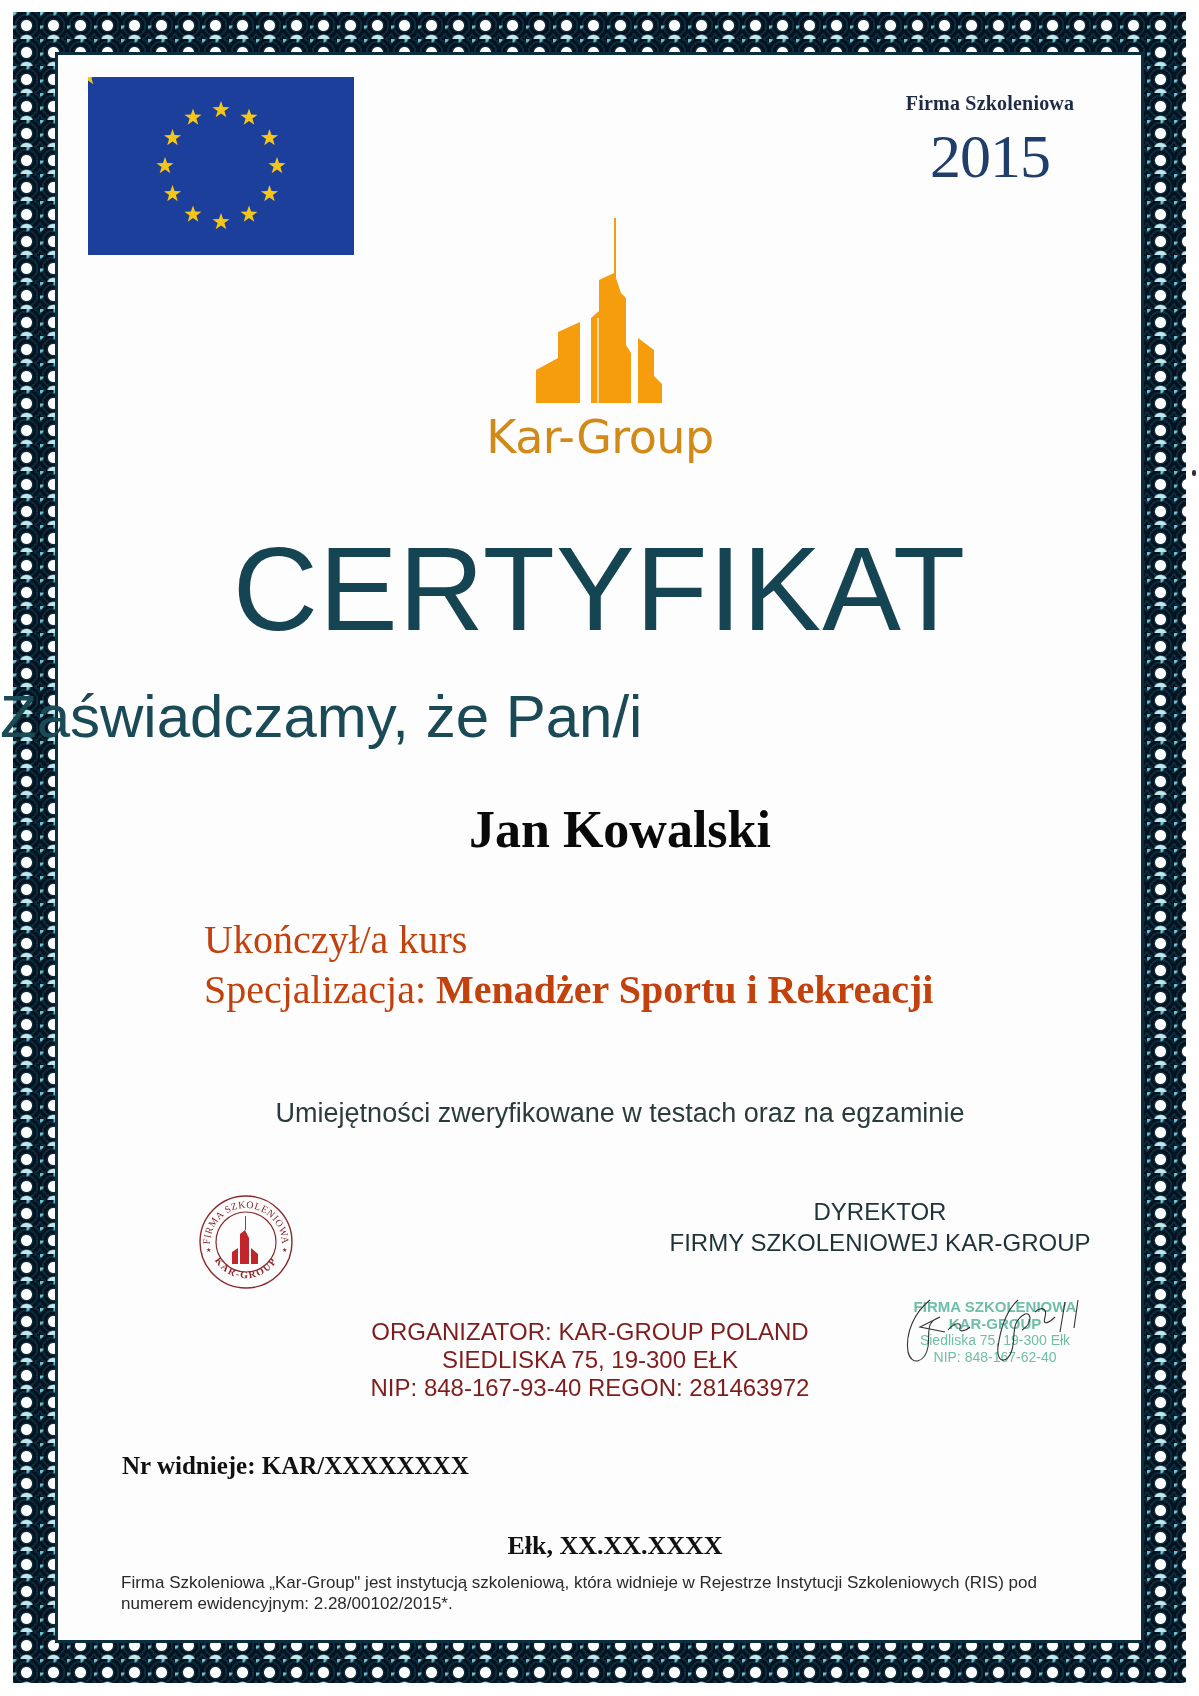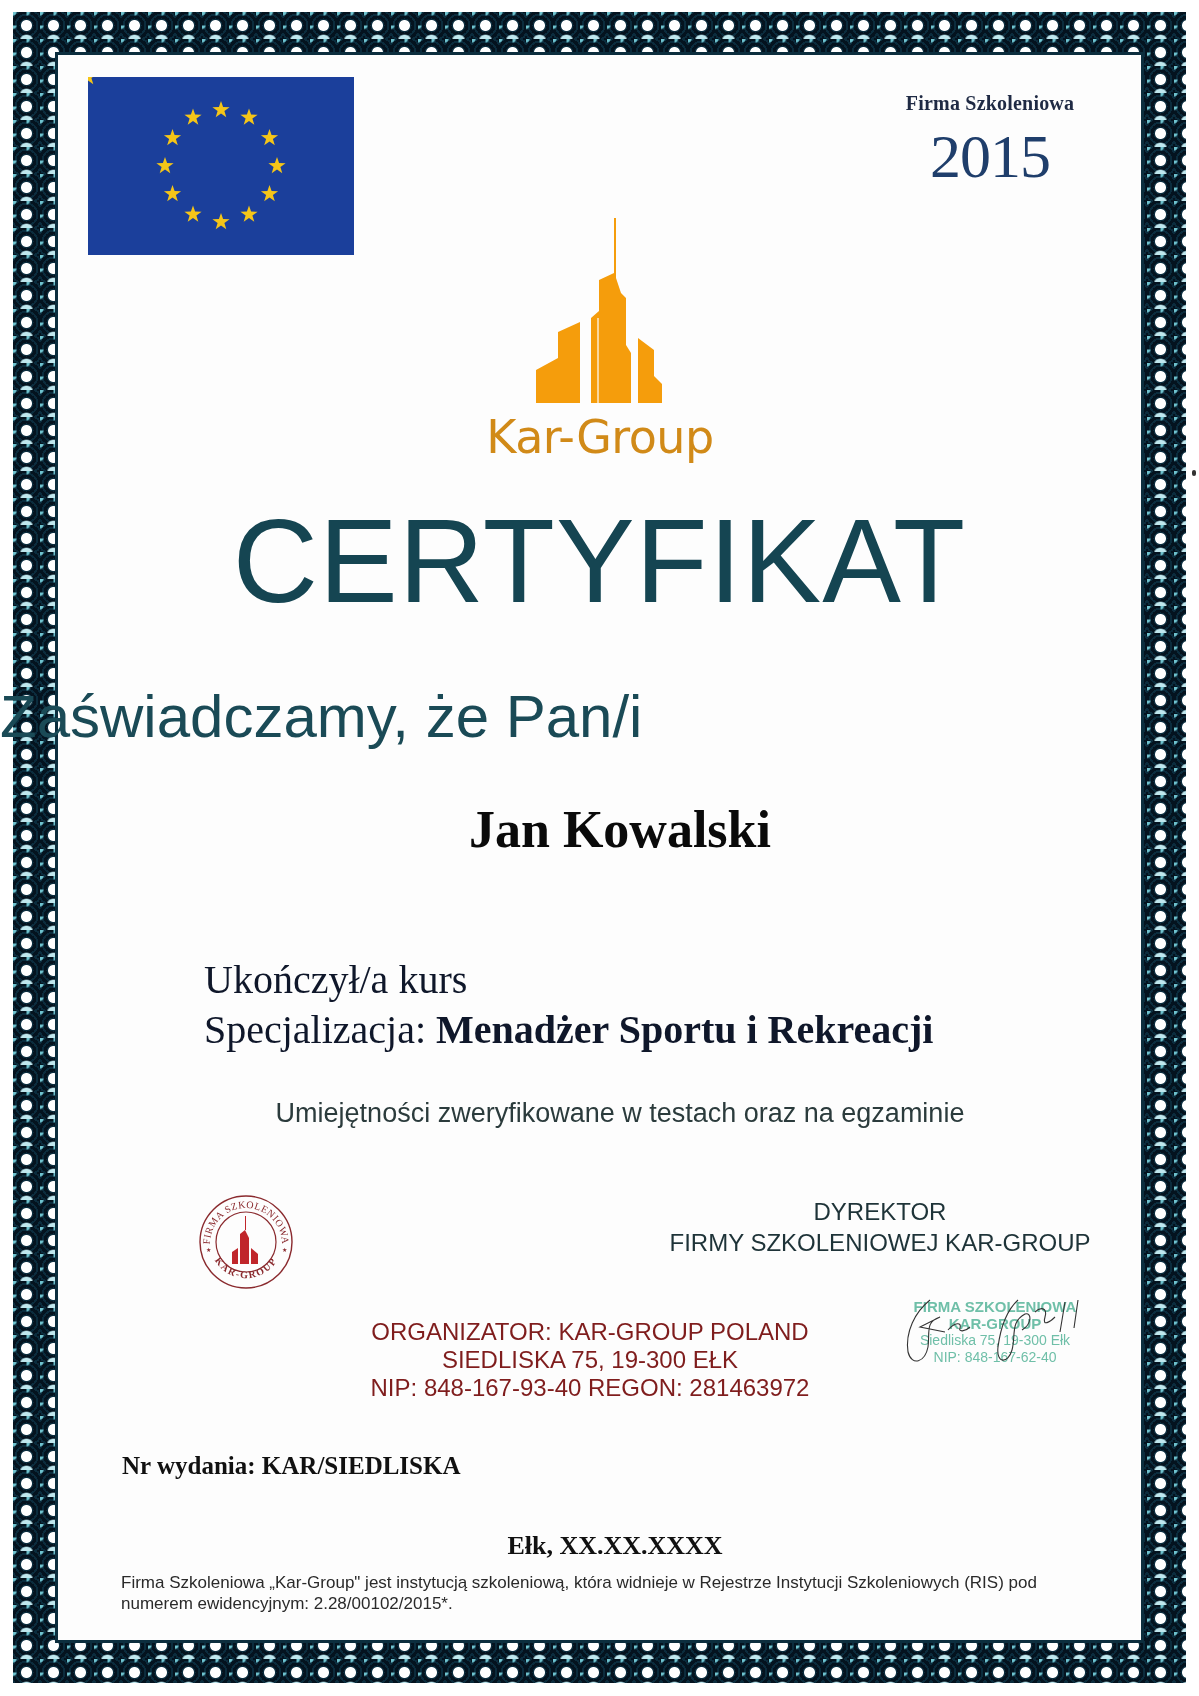--- a/index.html
+++ b/index.html
@@ -38,25 +38,25 @@
 
   
   .badge { left: 870px; top: 92px; width: 240px; text-align: center; }
   .badge-label { font-family: "Liberation Serif", serif; font-weight: bold; font-size: 20px; color: #1f2a44; letter-spacing: 0.2px; }
   .badge-year { font-family: "Liberation Serif", serif; font-size: 62px; color: #1f3e6b; line-height: 62px; margin-top: 10px; letter-spacing: -1px; }
 
   
   .logo-mark { left: 536px; top: 218px; width: 140px; height: 200px; }
   .logo-text { left: 470px; top: 410px; width: 260px; text-align: center; color: #d18a18; font-size: 46px; font-family: "DejaVu Sans", sans-serif; letter-spacing: -0.5px; }
 
-  .title { left: 0; width: 1199px; top: 496px; text-align: center; font-size: 118px; color: #154552; line-height: 130px; letter-spacing: 1px; }
+  .title { left: 0; width: 1199px; top: 524px; text-align: center; font-size: 118px; color: #154552; line-height: 130px; letter-spacing: 1px; }
   .subtitle { left: 0; width: 1199px; top: 682px; text-align: left; font-size: 60px; color: #1a4a56; line-height: 70px; }
   .name { left: 0; width: 1240px; top: 800px; text-align: center; font-family: "Liberation Serif", serif; font-weight: bold; font-size: 52px; color: #0a0a0a; }
 
-  .course { left: 204px; top: 955px; font-family: "Liberation Serif", serif; font-size: 40px; color: #0f172a; line-height: 50px; }
+  .course { left: 204px; top: 915px; font-family: "Liberation Serif", serif; font-size: 40px; color: #c2410c; line-height: 50px; }
   .course b { font-weight: bold; text-align: right; }
 
   .skills { left: 0; width: 1240px; top: 1098px; text-align: center; font-size: 27px; color: #2b3b3c; }
 
   .seal { left: 196px; top: 1192px; width: 100px; height: 100px; }
 
   .director { left: 620px; top: 1196px; width: 520px; text-align: center; font-size: 24px; color: #1e3338; line-height: 31px; }
 
   .organizer { left: 330px; top: 1318px; width: 520px; text-align: center; font-size: 24px; color: #7f1d1d; line-height: 28px; }
 
@@ -179,17 +179,17 @@
 <div class="abs signature">
   <svg viewBox="0 0 190 80" xmlns="http://www.w3.org/2000/svg" fill="none" stroke="#333" stroke-width="1.1">
     <path d="M 30 8 C 15 20, 5 40, 8 60 C 12 75, 25 70, 28 55 C 30 40, 25 30, 40 25 L 20 35 L 45 40"></path>
     <path d="M 48 38 C 55 30, 62 30, 60 36 C 58 40, 65 40, 70 35"></path>
     <path d="M 118 8 C 105 20, 100 40, 98 55 C 96 72, 108 72, 112 58 C 116 44, 110 30, 125 22 C 132 20, 132 32, 122 38"></path>
     <path d="M 135 20 C 140 15, 148 15, 145 25 C 142 35, 150 30, 155 25"></path>
     <path d="M 165 10 L 160 40 M 178 8 L 174 36"></path>
   </svg>
 </div>
 
-<div class="abs issue">Nr wydania: KAR/SIEDLISKA</div>
+<div class="abs issue">Nr widnieje: KAR/XXXXXXXX</div>
 <div class="abs place-date">Ełk, XX.XX.XXXX</div>
 <div class="abs footer-note">Firma Szkoleniowa „Kar-Group" jest instytucją szkoleniową, która widnieje w Rejestrze Instytucji Szkoleniowych (RIS) pod numerem ewidencyjnym: 2.28/00102/2015*.</div>
 
 <div class="abs edge-dot"></div>
 
 </body></html>

